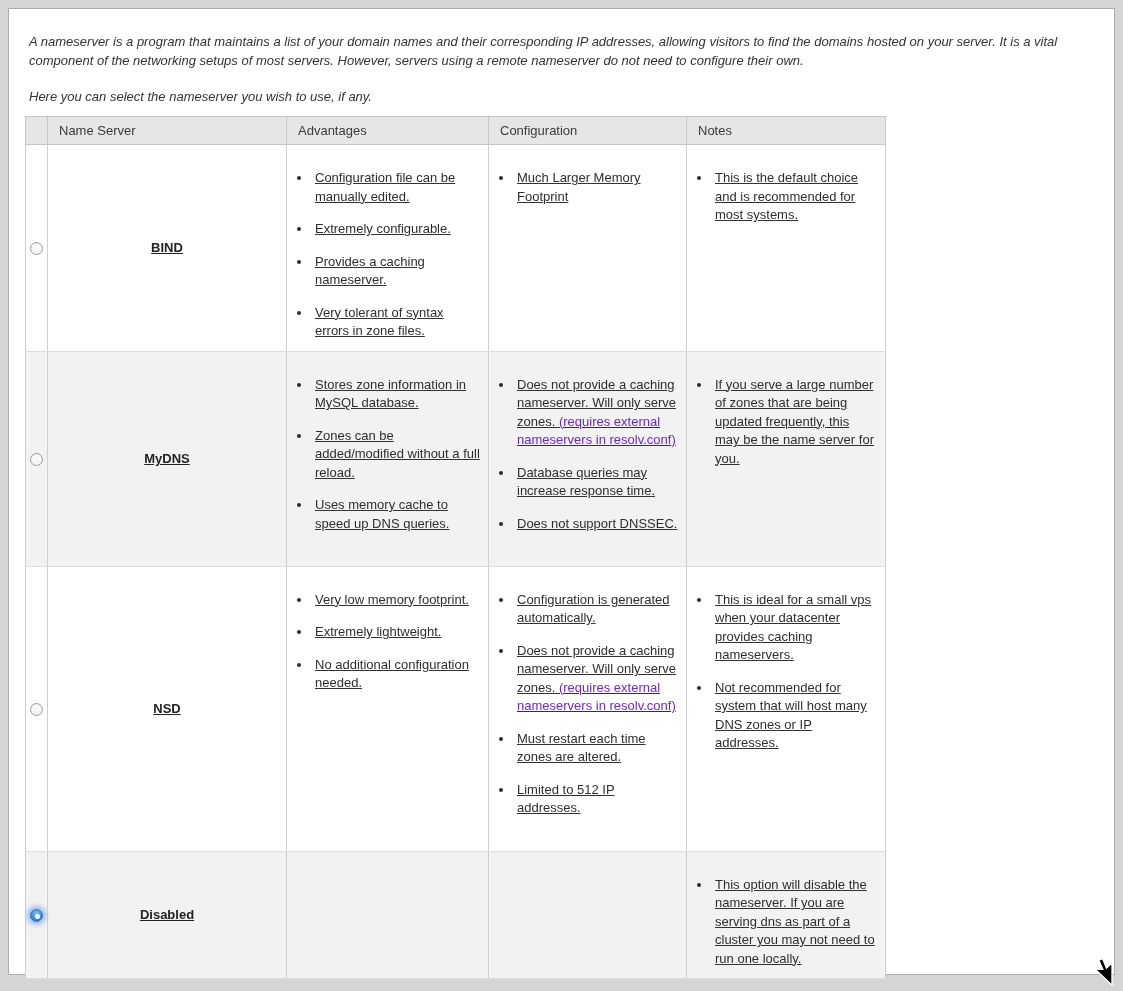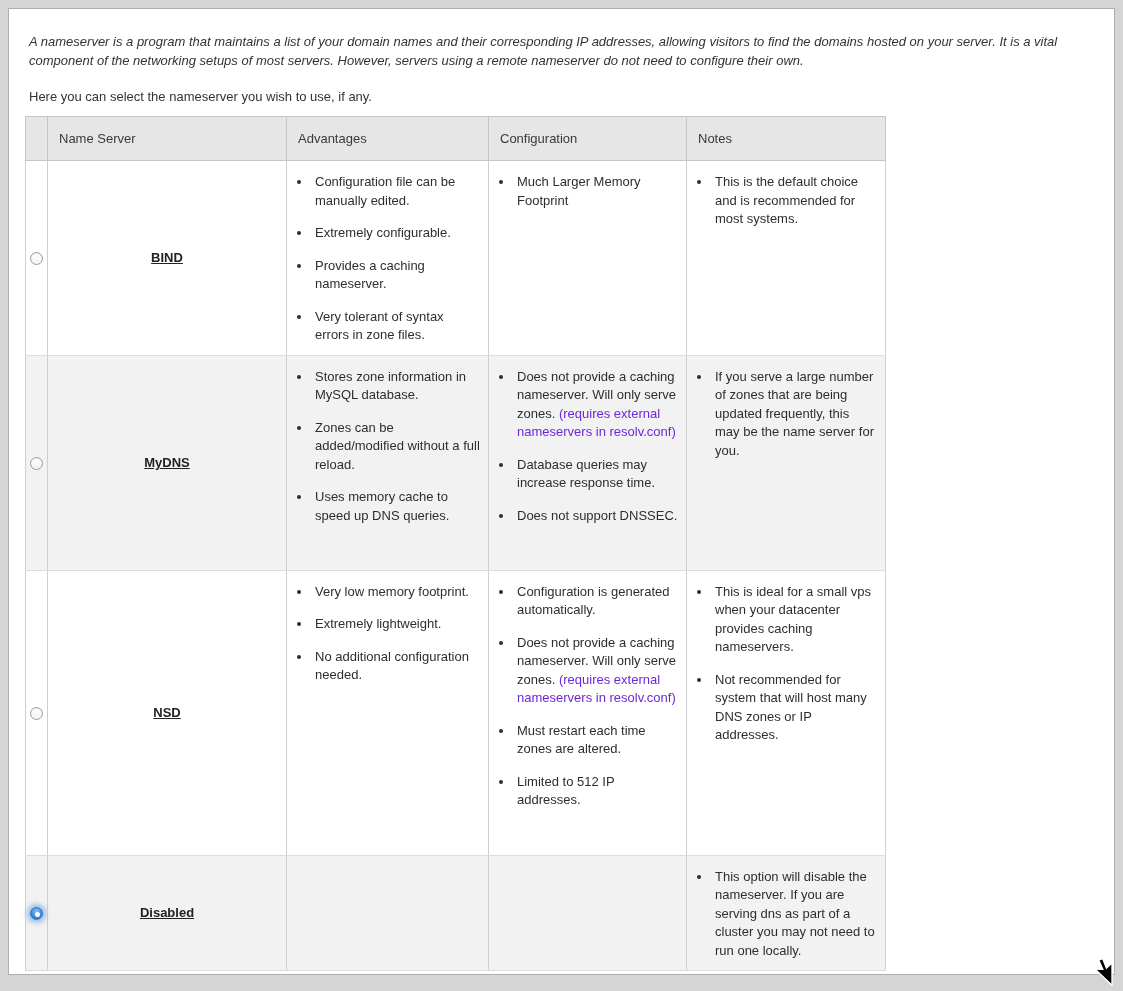--- a/index.html
+++ b/index.html
@@ -32,38 +32,39 @@
     line-height: 19px;
     margin-left: 7px;
     margin-top: 11px;
     padding-right: 10px;
   }
   .prompt {
     font-size: 13px;
     color: #333;
     margin-left: 7px;
     margin-top: 19px;
+    font-style: italic;
   }
   table.ns-table {
     border-collapse: collapse;
     margin-top: 12px;
     margin-left: 3px;
     width: 860px;
     table-layout: fixed;
     border: 1px solid #b5b5b5;
     font-size: 13px;
   }
   col.c-radio { width: 22px; }
   col.c-name  { width: 239px; }
   col.c-adv   { width: 202px; }
   col.c-dis   { width: 198px; }
   col.c-notes { width: 199px; }
   .ns-table th {
     background: #e6e6e6;
-    height: 44px;
+    height: 28px;
     font-weight: normal;
     font-size: 13px;
     color: #3a3a3a;
     text-align: left;
     padding: 0 0 0 11px;
     border: 1px solid #c6c6c6;
   }
   .ns-table th.radio-col { padding: 0; }
   .ns-table td {
     border-left: 1px solid #cfcfcf;
@@ -82,21 +83,21 @@
     text-align: center;
     padding: 0;
   }
   td.name-cell {
     vertical-align: middle;
     text-align: center;
     font-weight: bold;
     color: #222;
     text-decoration: underline;
   }
-  td.list-cell { padding: 12px 8px 10px 10px; }
+  td.list-cell { padding: 24px 8px 10px 10px; text-decoration: underline; }
   .list-cell ul {
     list-style: disc outside;
     margin-left: 15px;
     color: #2e2e2e;
   }
   .list-cell li {
     line-height: 18.5px;
     margin-bottom: 14px;
     padding-left: 3px;
   }

